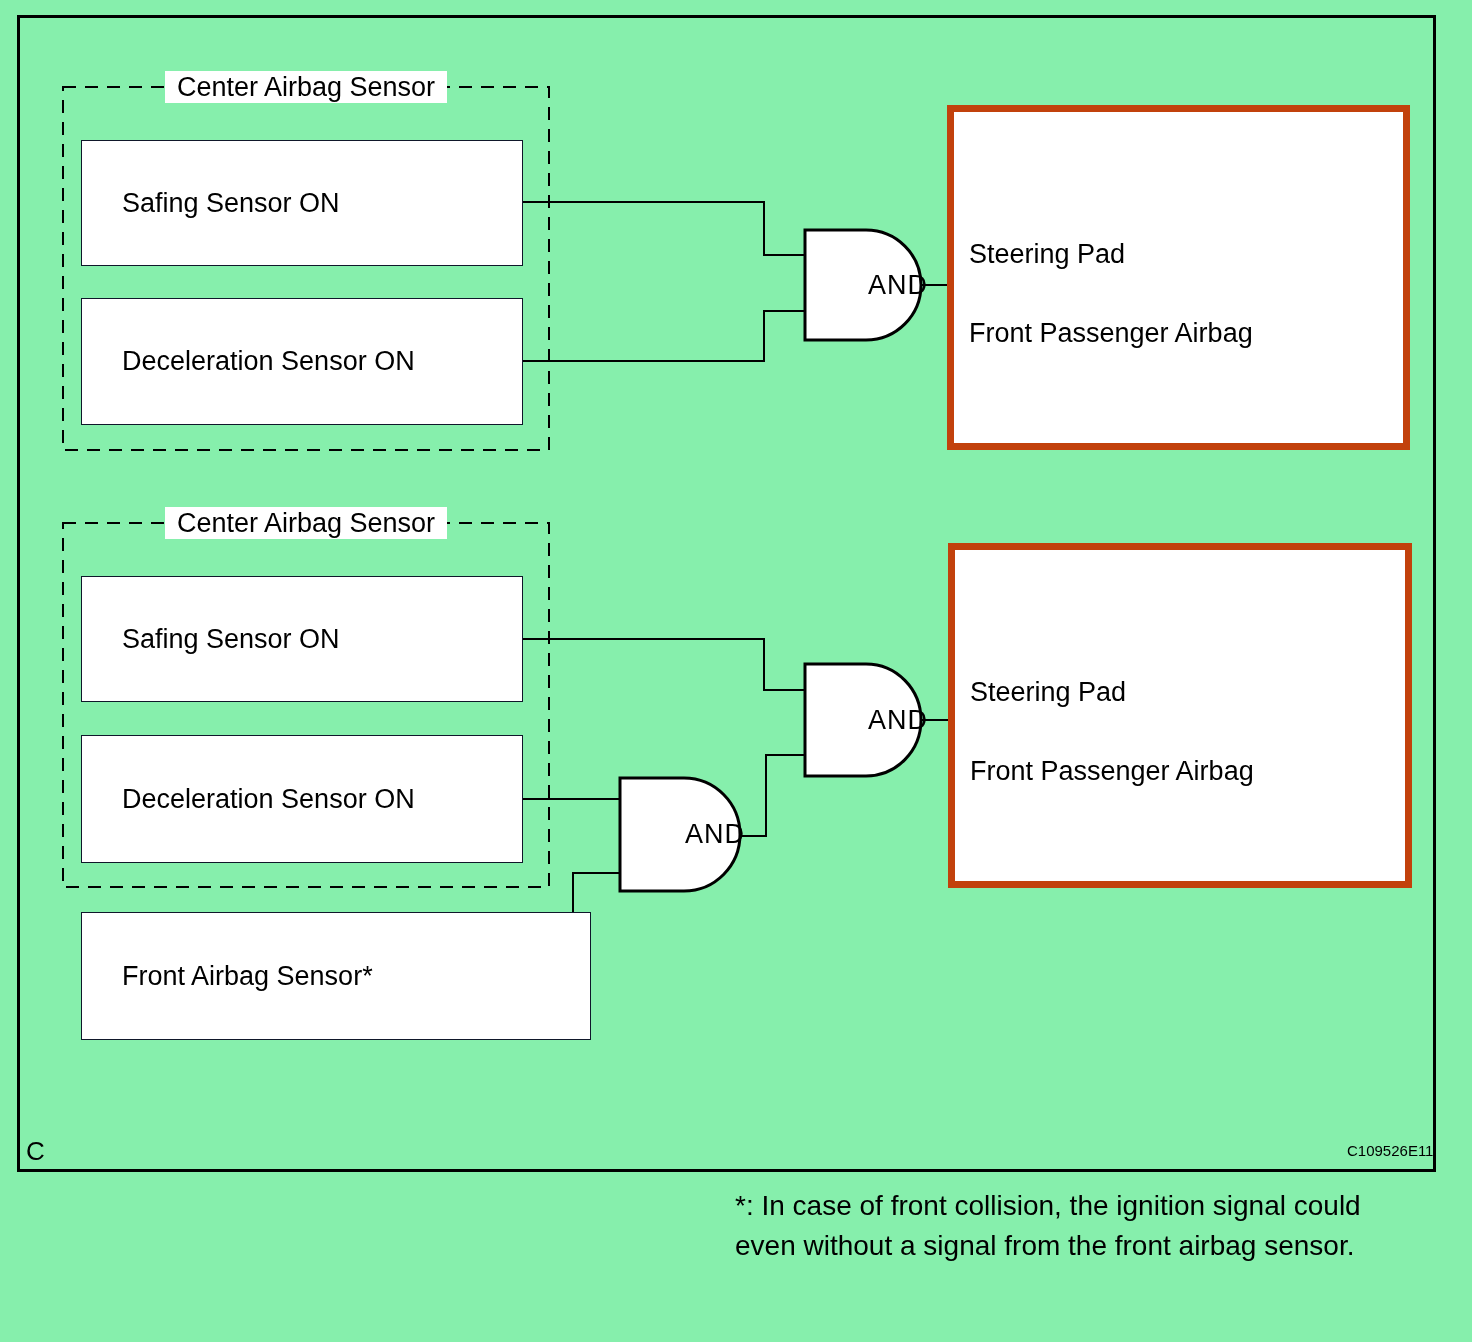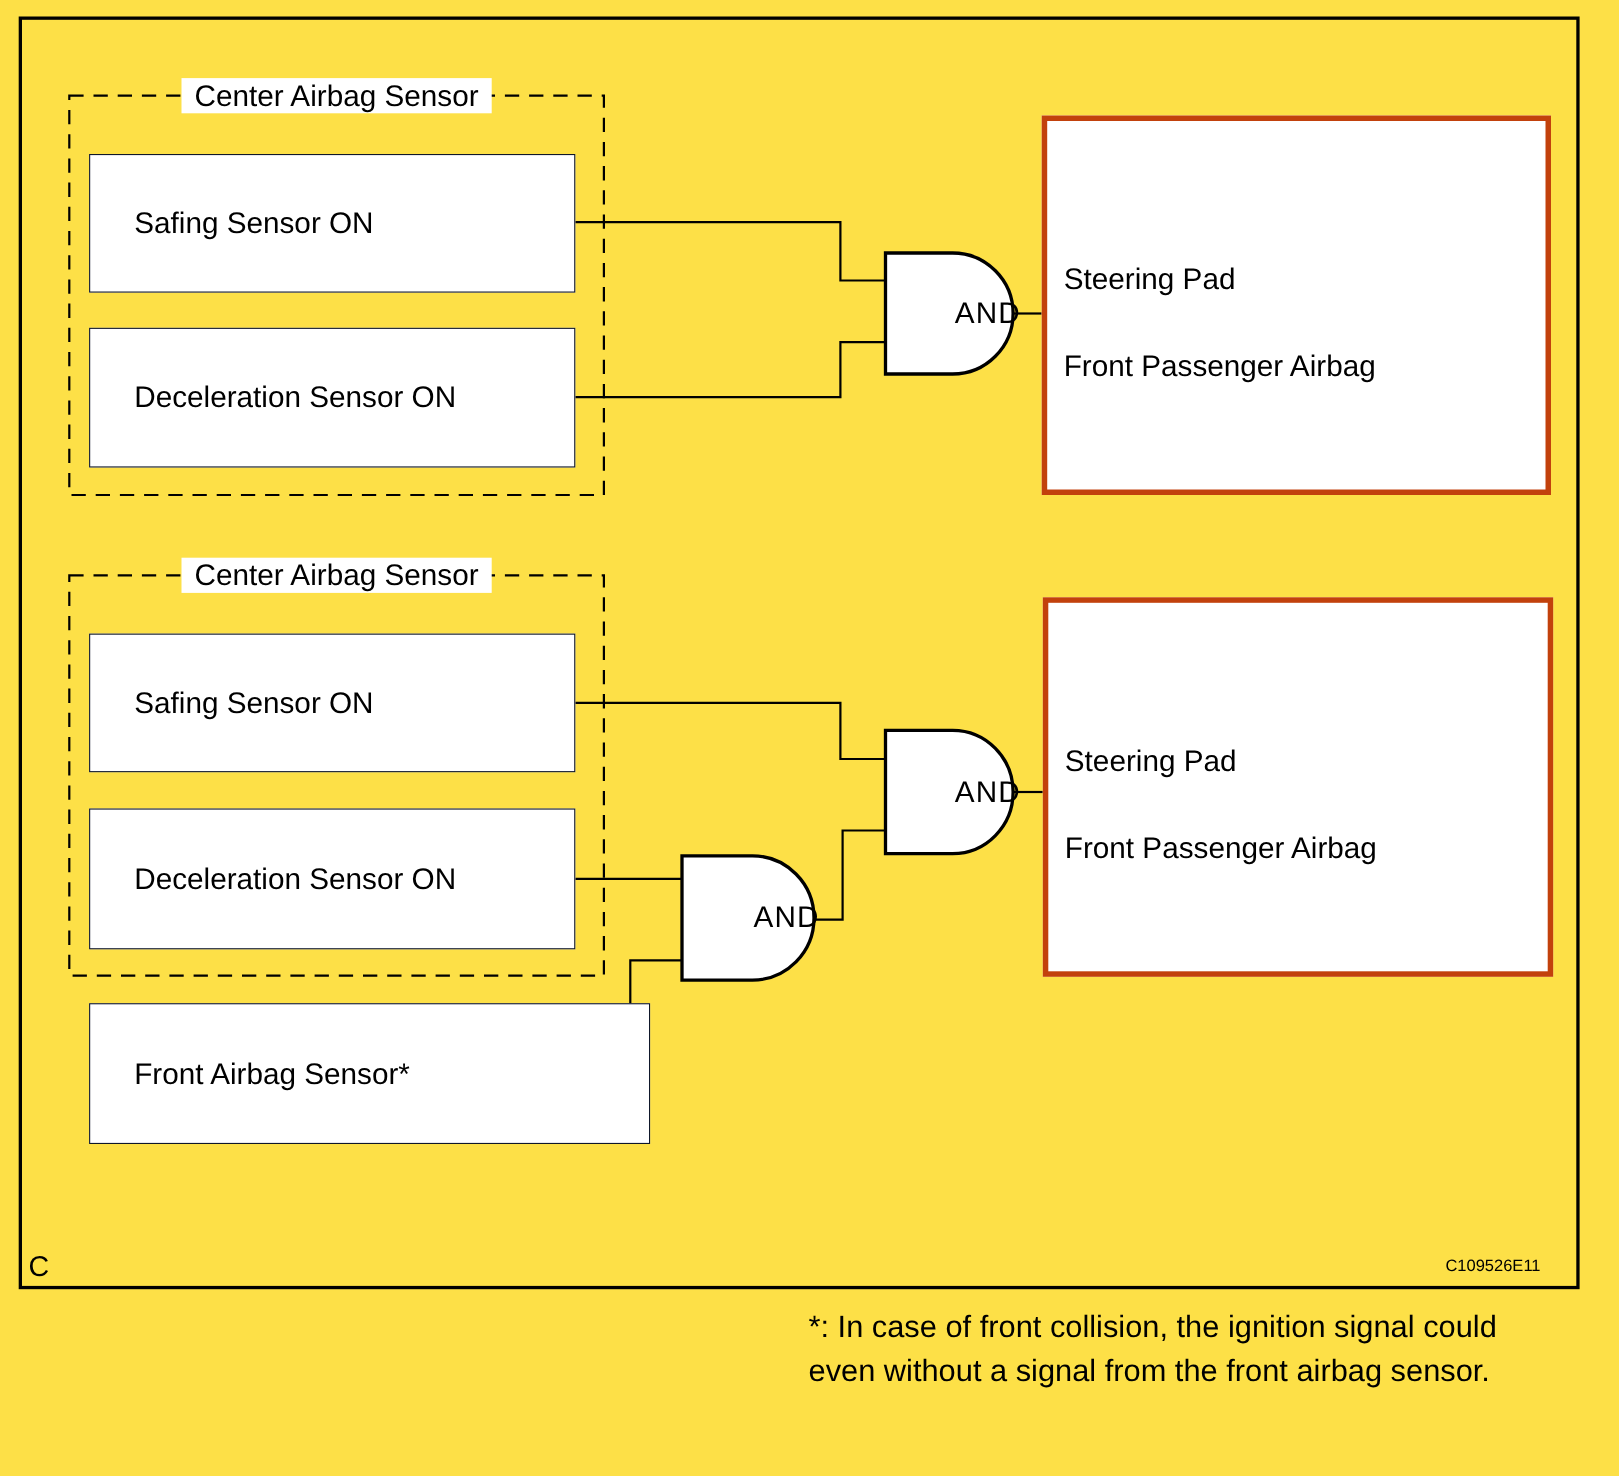--- a/index.html
+++ b/index.html
@@ -1,41 +1,41 @@
 <!DOCTYPE html>
 <html><head>
 <meta charset="utf-8">
 <style>
   html, body { margin: 0; padding: 0; background: #ffffff; }
   #stage {
     position: relative;
     width: 1472px;
     height: 1342px;
-    background: #fde047;
+    background: #86efac;
     font-family: "Liberation Sans", sans-serif;
     color: #000000;
     overflow: hidden;
   }
   .abs { position: absolute; }
   #frame {
     left: 17px; top: 15px; width: 1413px; height: 1151px;
     border: 3px solid #000;
   }
   #wiring { left: 0; top: 0; width: 1472px; height: 1342px; }
   .inbox {
     border: 1px solid #0f172a;
     background: #fff;
     display: flex;
     align-items: center;
     padding-left: 40px;
     font-size: 27px;
     box-sizing: border-box;
   }
   .outbox {
-    border: 5px solid #c2410c;
+    border: 7px solid #c2410c;
     background: #fff;
     display: flex;
     flex-direction: column;
     justify-content: center;
     row-gap: 48px;
     padding-left: 15px;
     padding-top: 32px;
     font-size: 27px;
     box-sizing: border-box;
   }
@@ -49,21 +49,21 @@
   .grouplabel span { background: #ffffff; padding: 0 12px; }
   .gatelabel {
     display: flex;
     align-items: center;
     justify-content: center;
     font-size: 27px;
     letter-spacing: 1px;
     padding-left: 35px;
   }
   #fig-label { left: 26px; top: 1136px; font-size: 26px; }
-  #fig-code { left: 1314px; top: 1142px; width: 86px; font-size: 15px; text-align: right; }
+  #fig-code { left: 1347px; top: 1142px; width: 86px; font-size: 15px; text-align: right; }
   #hint {
     left: 735px; top: 1186px; width: 720px;
     font-size: 28px; line-height: 40px;
   }
 </style>
 </head>
 <body>
 
 <div id="stage">
 

